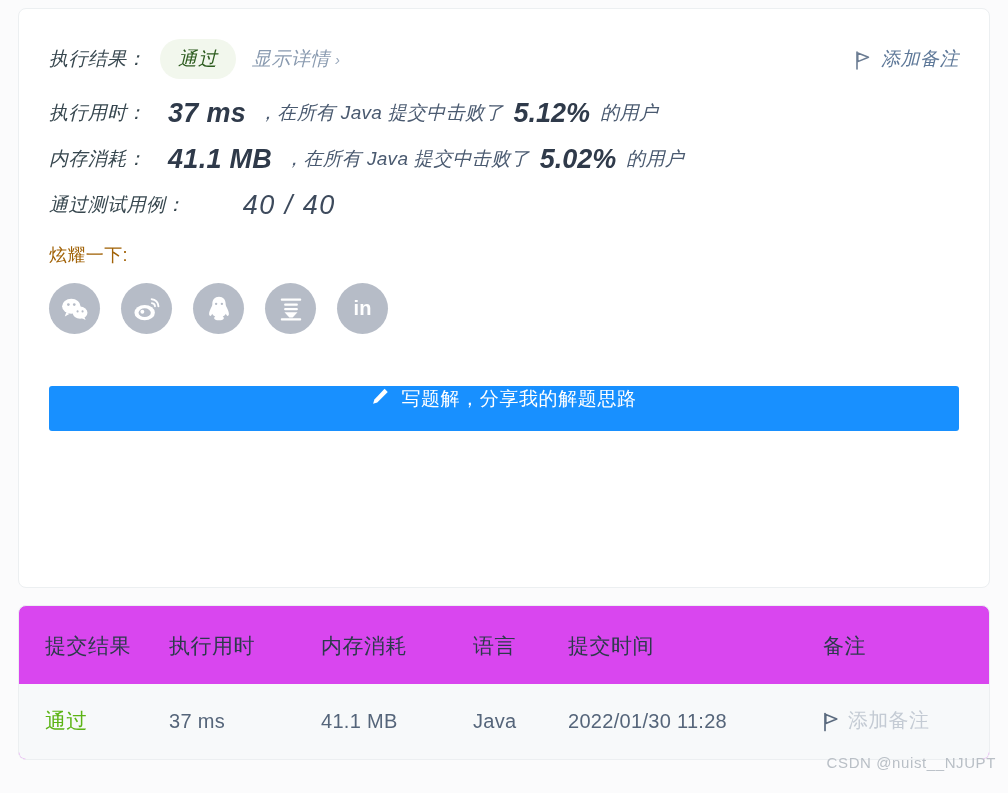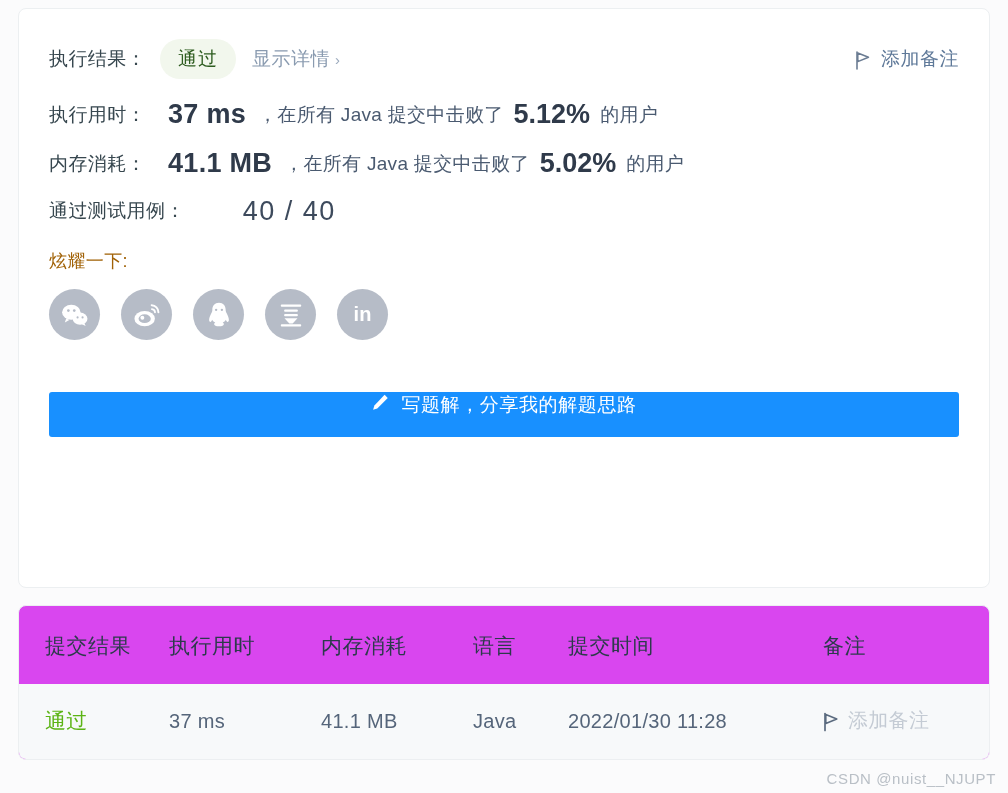--- a/index.html
+++ b/index.html
@@ -30,20 +30,21 @@
     border: 1px solid #eceff1;
     border-radius: 8px;
     padding: 30px 30px 30px 30px;
     height: 580px;
   }
 
   .row {
     display: flex;
     align-items: center;
     min-height: 40px;
+    font-style: italic;
   }
 
   .row-result { margin-bottom: 14px; }
   .row-runtime { margin-bottom: 6px; }
   .row-memory { margin-bottom: 6px; }
   .row-cases { margin-bottom: 18px; gap: 32px; }
 
   .label {
     font-size: 19px;
     color: #37474f;
@@ -111,21 +112,21 @@
   .inline-text {
     font-size: 19px;
     color: #4a5a70;
     letter-spacing: .3px;
   }
 
   .big-pct {
     font-size: 27px;
     font-weight: bold;
     color: #2f3a4a;
-    margin: 6px 10px;
+    margin: 0 10px;
   }
 
   .cases-value {
     font-size: 27px;
     color: #3d4a5c;
     margin-left: 26px;
     letter-spacing: 1.5px;
   }
 
   
@@ -238,21 +239,21 @@
   }
   .cell-note .flag-icon {
     margin-right: 9px;
     width: 16px;
     height: 20px;
   }
 
   .watermark {
     position: absolute;
     right: 12px;
-    bottom: 6px;
+    bottom: 22px;
     font-size: 15px;
     color: #b9bfc6;
     letter-spacing: .6px;
     font-family: "Liberation Sans", "DejaVu Sans", sans-serif;
   }
 </style>
 </head>
 <body>
 
 <div class="page">

